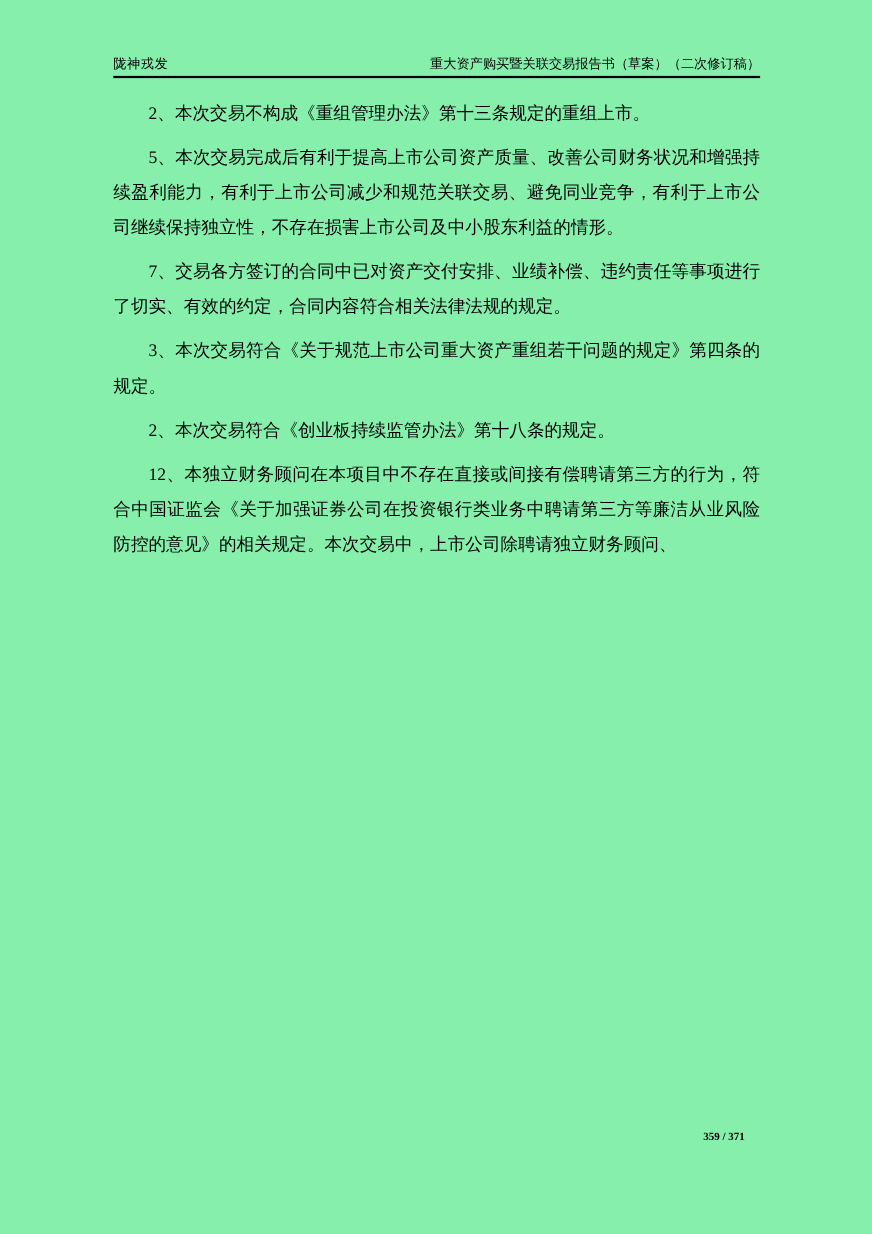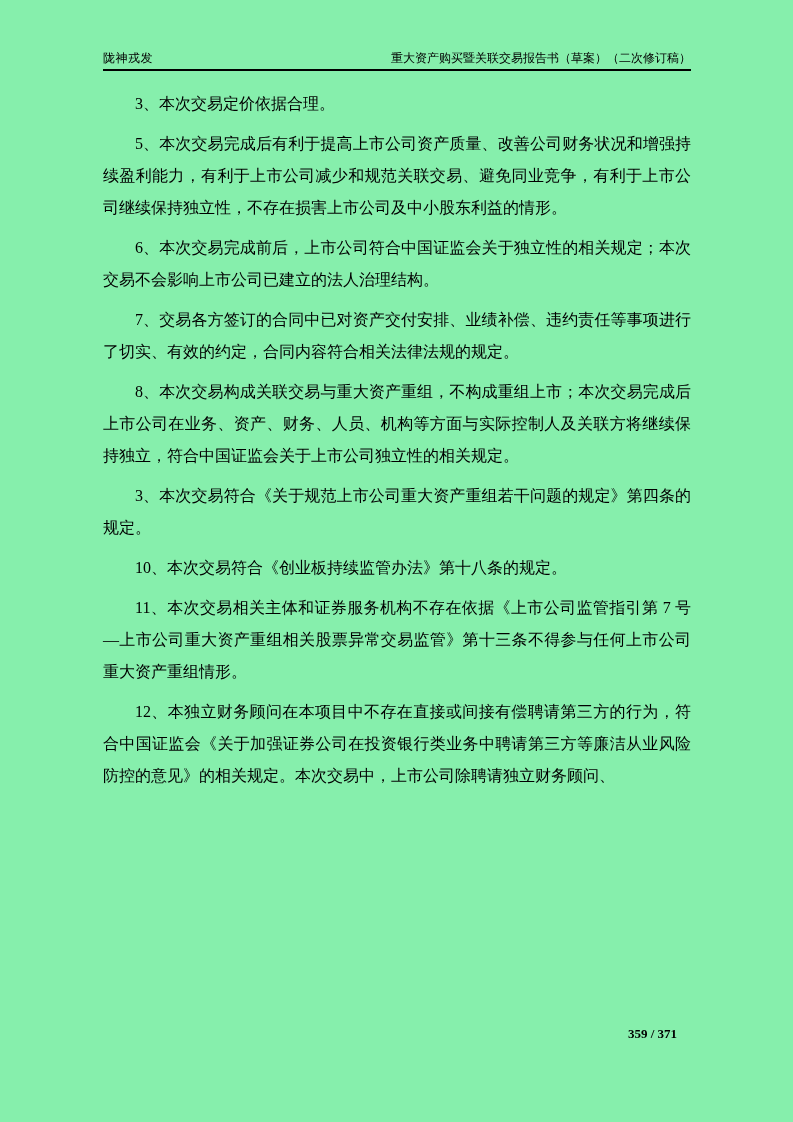--- a/index.html
+++ b/index.html
@@ -42,42 +42,39 @@
     text-align: justify;
   }
   .content p.para {
     margin: 0 0 8px 0;
     text-indent: 2em;
   }
   .footer {
     position: absolute;
     top: 1026px;
     right: 116px;
-    font-size: 13px;
+    font-size: 10px;
     font-weight: bold;
     line-height: 16px;
   }
 </style>
 </head>
 <body>
 
 <div class="page">
 
   <div class="header">
     <span class="h-left">陇神戎发</span>
     <span class="h-right">重大资产购买暨关联交易报告书（草案）（二次修订稿）</span>
   </div>
 
   <div class="content">
-    <p class="para">3、本次交易定价依据合理。</p>
+    <p class="para">2、本次交易不构成《重组管理办法》第十三条规定的重组上市。</p>
     <p class="para">5、本次交易完成后有利于提高上市公司资产质量、改善公司财务状况和增强持续盈利能力，有利于上市公司减少和规范关联交易、避免同业竞争，有利于上市公司继续保持独立性，不存在损害上市公司及中小股东利益的情形。</p>
-    <p class="para">6、本次交易完成前后，上市公司符合中国证监会关于独立性的相关规定；本次交易不会影响上市公司已建立的法人治理结构。</p>
     <p class="para">7、交易各方签订的合同中已对资产交付安排、业绩补偿、违约责任等事项进行了切实、有效的约定，合同内容符合相关法律法规的规定。</p>
-    <p class="para">8、本次交易构成关联交易与重大资产重组，不构成重组上市；本次交易完成后上市公司在业务、资产、财务、人员、机构等方面与实际控制人及关联方将继续保持独立，符合中国证监会关于上市公司独立性的相关规定。</p>
     <p class="para">3、本次交易符合《关于规范上市公司重大资产重组若干问题的规定》第四条的规定。</p>
-    <p class="para">10、本次交易符合《创业板持续监管办法》第十八条的规定。</p>
-    <p class="para">11、本次交易相关主体和证券服务机构不存在依据《上市公司监管指引第 7 号—上市公司重大资产重组相关股票异常交易监管》第十三条不得参与任何上市公司重大资产重组情形。</p>
+    <p class="para">2、本次交易符合《创业板持续监管办法》第十八条的规定。</p>
     <p class="para">12、本独立财务顾问在本项目中不存在直接或间接有偿聘请第三方的行为，符合中国证监会《关于加强证券公司在投资银行类业务中聘请第三方等廉洁从业风险防控的意见》的相关规定。本次交易中，上市公司除聘请独立财务顾问、</p>
   </div>
 
   <div class="footer">359 / 371</div>
 
 </div>
 
 </body></html>

